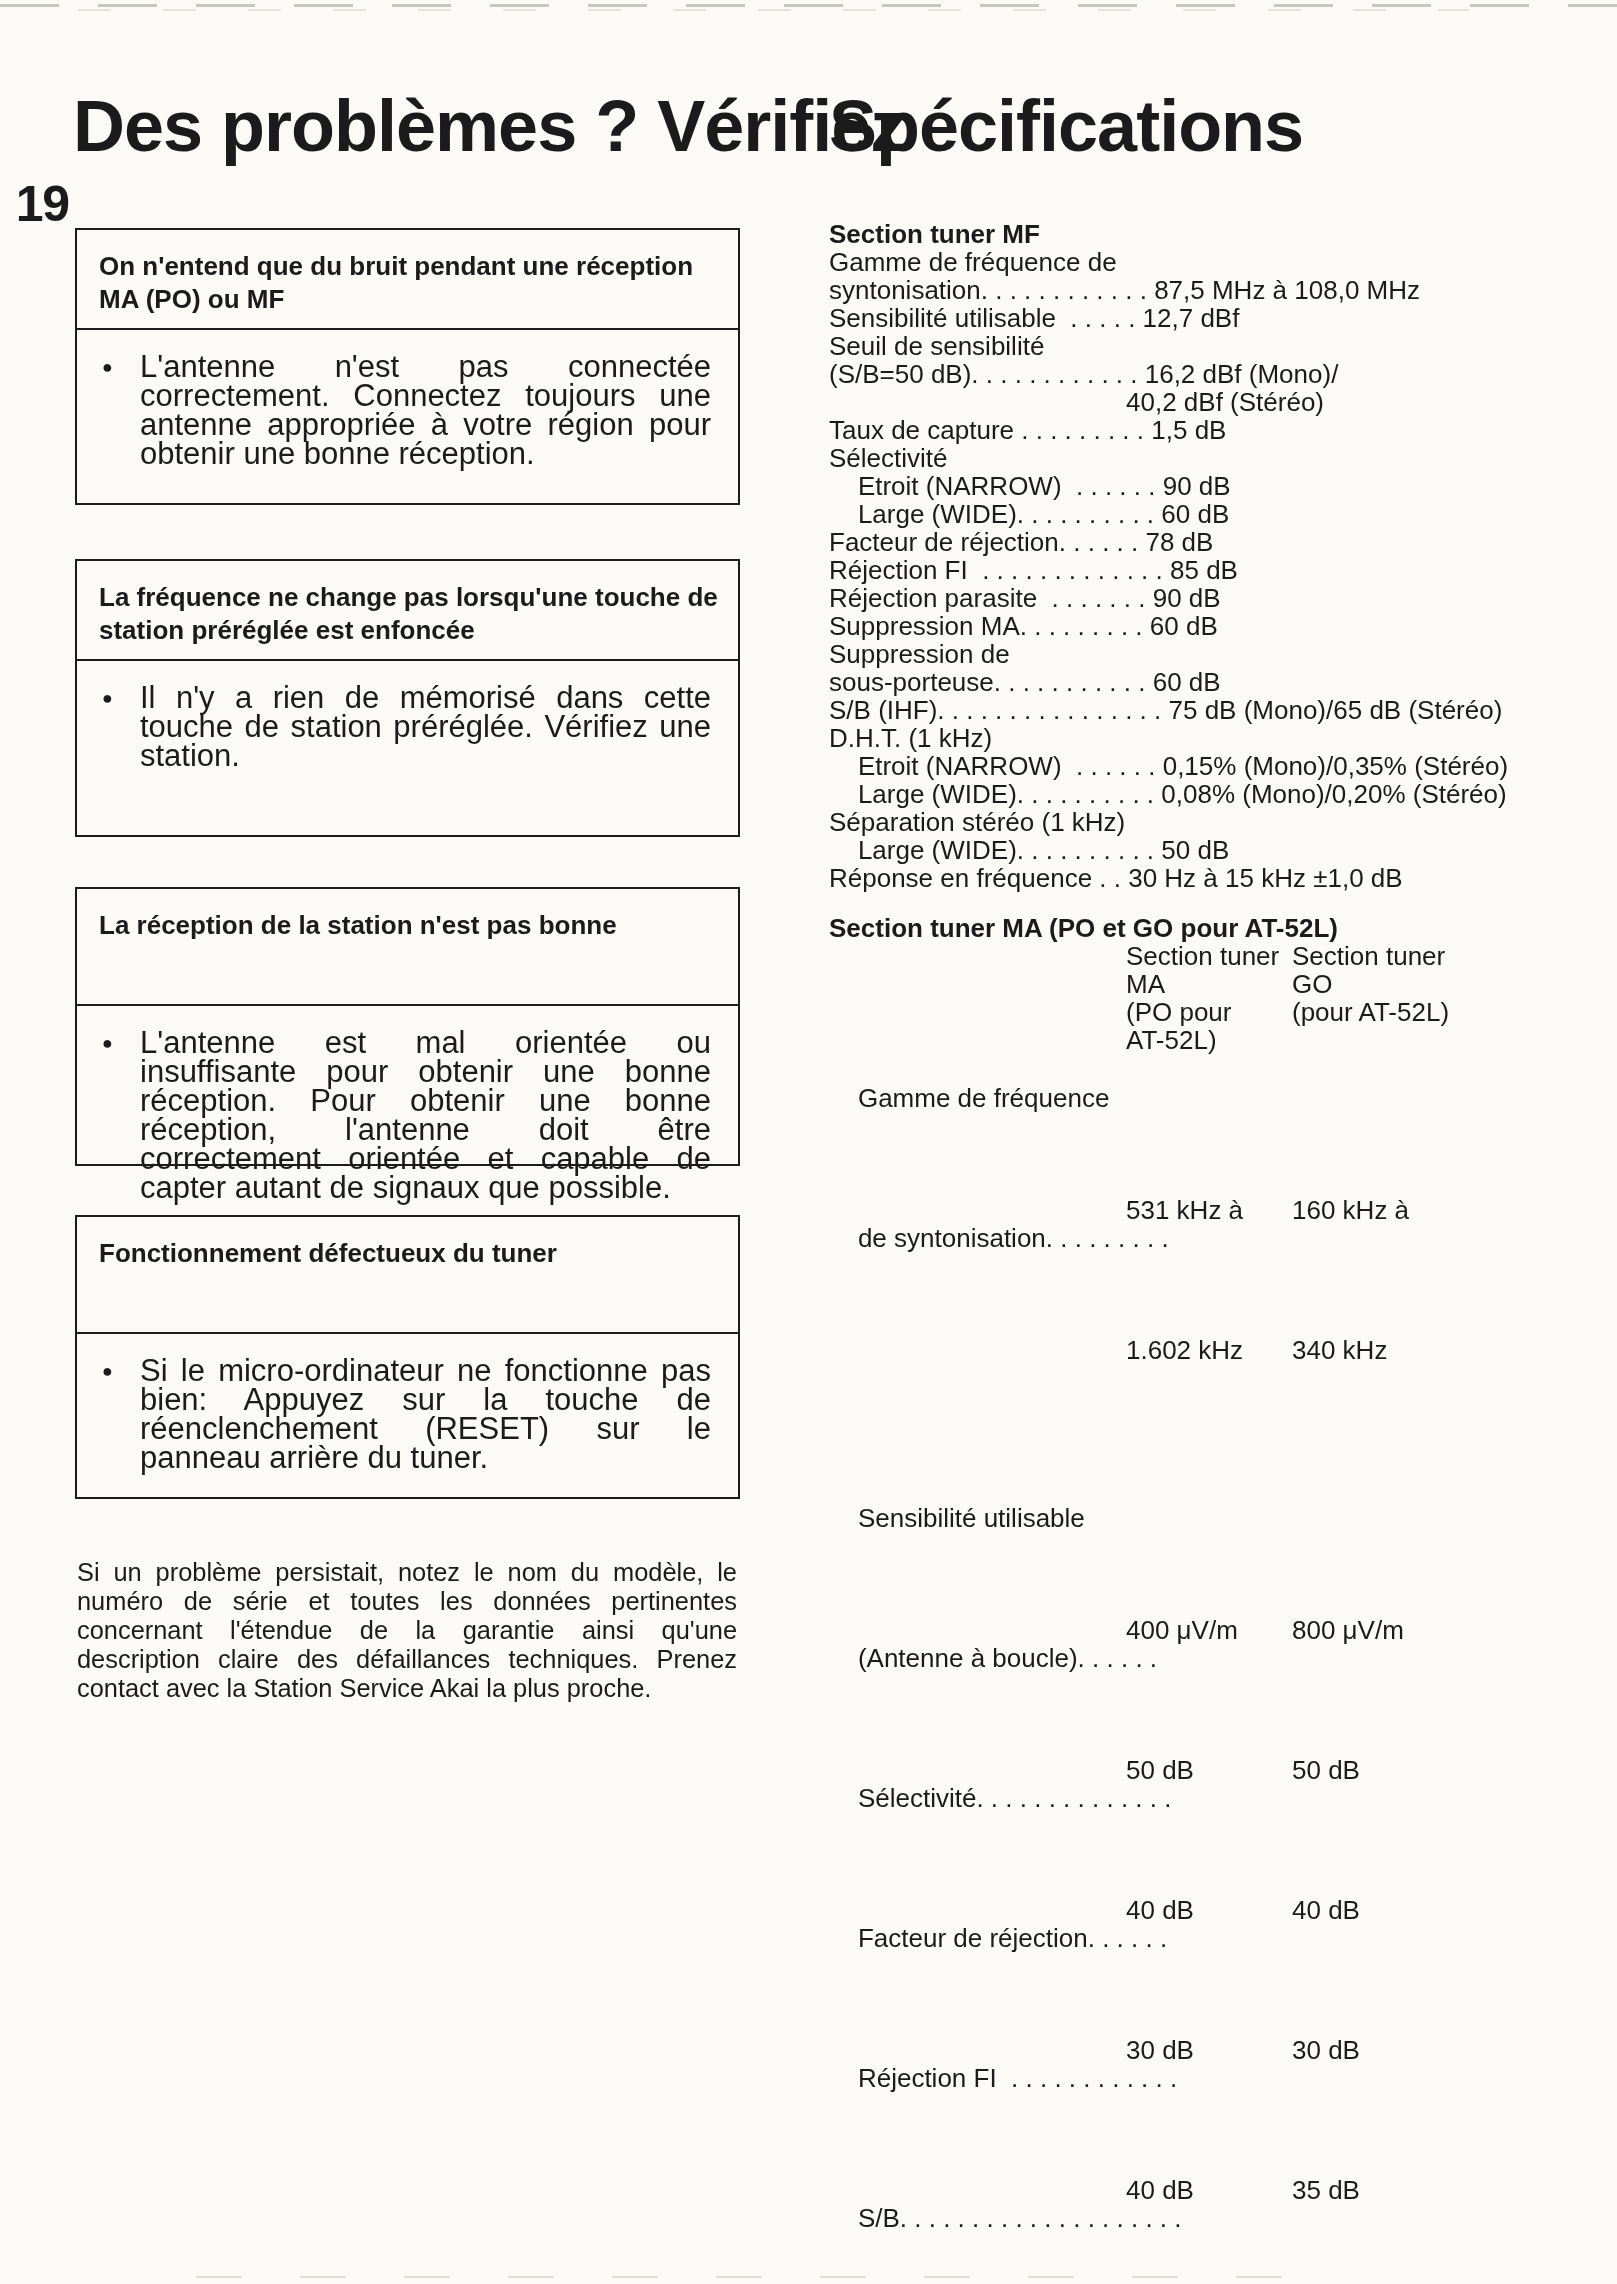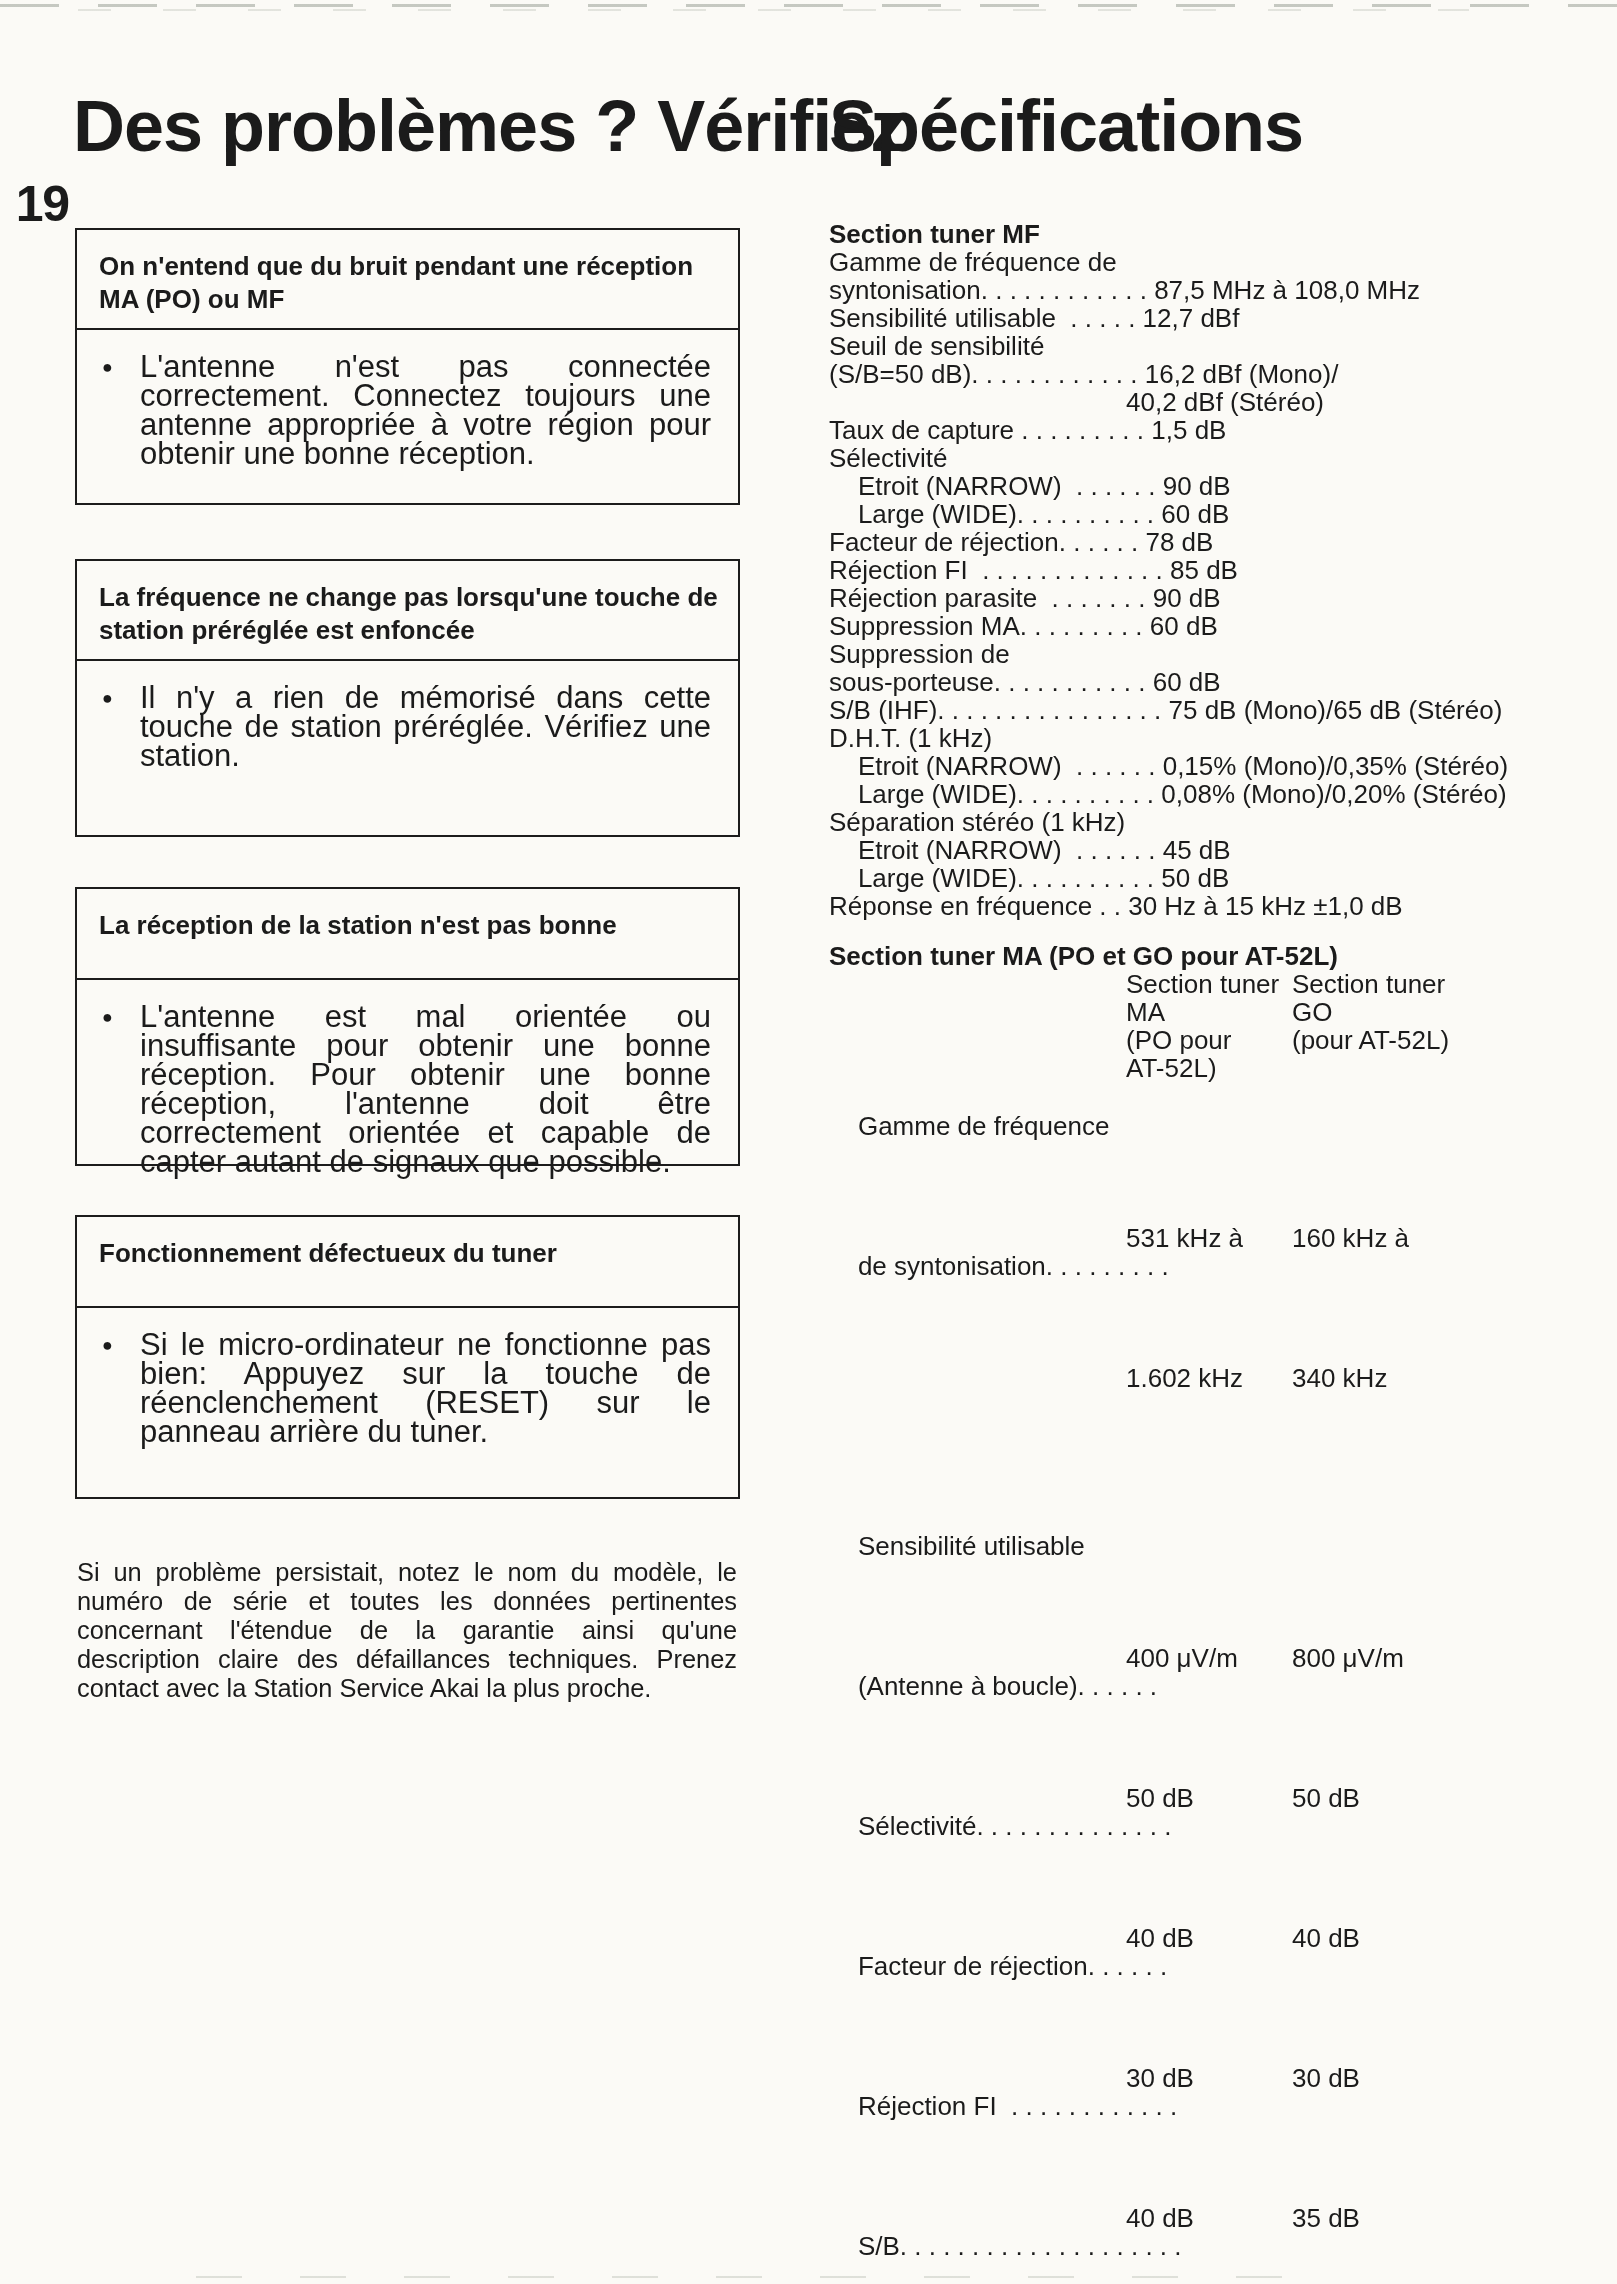--- a/index.html
+++ b/index.html
@@ -20,21 +20,21 @@
   .pgnum{position:absolute;left:15.7px;top:175px;font-size:50px;font-weight:bold;letter-spacing:-1.3px;}
   .title{position:absolute;top:85px;font-size:72px;font-weight:bold;letter-spacing:-1px;white-space:pre;}
   .title-left{left:73px;}
   .title-right{left:829px;}
 
   
   .tbox{position:absolute;left:75px;width:665px;border:2.6px solid #1c1c1c;box-sizing:border-box;background:transparent;}
   .tbox-head{padding:19.6px 18px 0 22px;border-bottom:2.6px solid #1c1c1c;box-sizing:border-box;
     font-size:26px;font-weight:bold;line-height:33px;}
   .head-tall{height:100px;}
-  .head-short{height:91px;}
+  .head-short{height:117px;}
   .tbox-body{padding:22px 17px 0 25px;display:flex;align-items:flex-start;}
   .bullet-dot{flex:none;width:38px;font-size:18px;line-height:29px;padding-top:1.3px;}
   .bullet-text{flex:1;max-width:571px;font-size:31px;line-height:29px;text-align:justify;}
 
   .closing{position:absolute;left:77px;top:1558px;width:660px;
     font-size:25.4px;line-height:29px;text-align:justify;}
 
   
   .rcol{position:absolute;left:829px;top:220px;width:789px;font-size:26px;}
   .rcol .ln{line-height:28px;white-space:pre;}
@@ -112,21 +112,20 @@
   <div class="ln">Réjection FI  . . . . . . . . . . . . . 85 dB</div>
   <div class="ln">Réjection parasite  . . . . . . . 90 dB</div>
   <div class="ln">Suppression MA. . . . . . . . . 60 dB</div>
   <div class="ln">Suppression de</div>
   <div class="ln">sous-porteuse. . . . . . . . . . . 60 dB</div>
   <div class="ln">S/B (IHF). . . . . . . . . . . . . . . . 75 dB (Mono)/65 dB (Stéréo)</div>
   <div class="ln">D.H.T. (1 kHz)</div>
   <div class="ln">    Etroit (NARROW)  . . . . . . 0,15% (Mono)/0,35% (Stéréo)</div>
   <div class="ln">    Large (WIDE). . . . . . . . . . 0,08% (Mono)/0,20% (Stéréo)</div>
   <div class="ln">Séparation stéréo (1 kHz)</div>
-  <div class="ln">    Etroit (NARROW)  . . . . . . 45 dB</div>
   <div class="ln">    Large (WIDE). . . . . . . . . . 50 dB</div>
   <div class="ln">Réponse en fréquence . . 30 Hz à 15 kHz ±1,0 dB</div>
 
   <div class="ln bold gap-am">Section tuner MA (PO et GO pour AT-52L)</div>
 
   <div class="amhdr">
     <div class="amh1">
       <div class="ln">Section tuner</div>
       <div class="ln">MA</div>
       <div class="ln">(PO pour</div>

